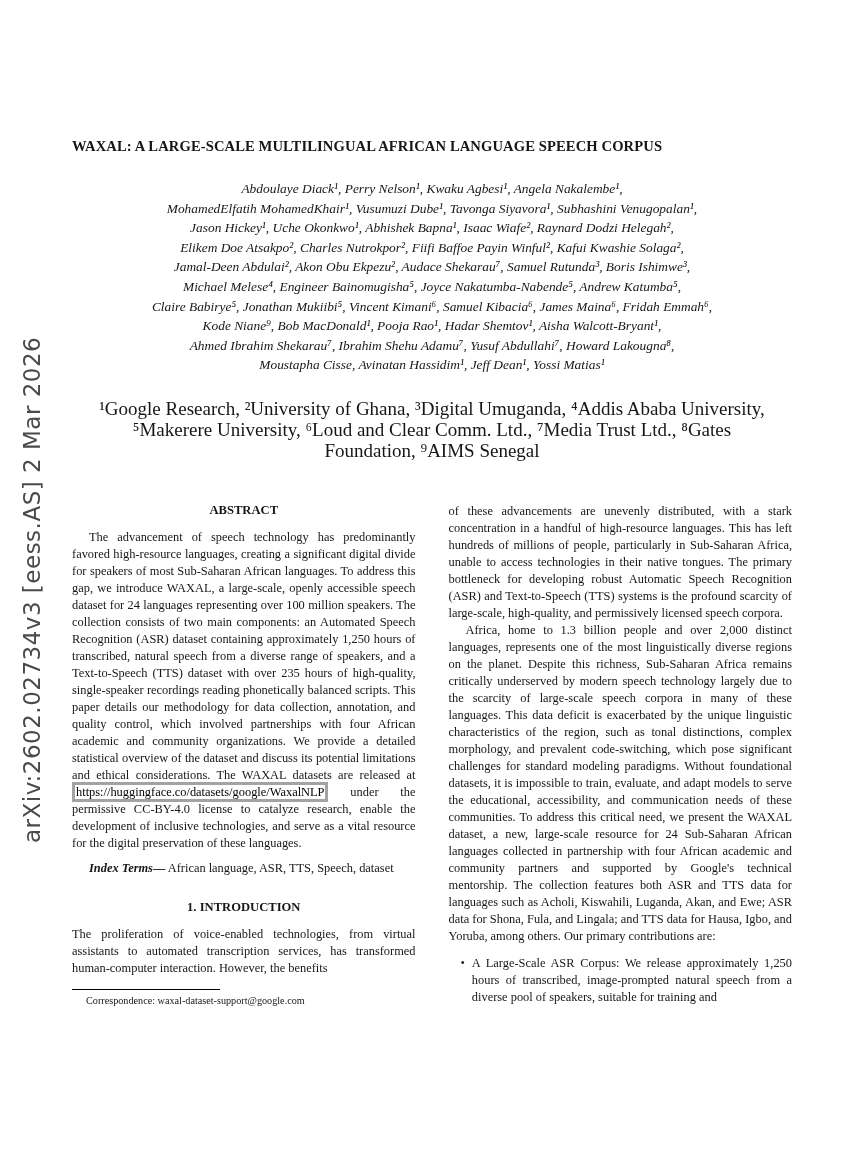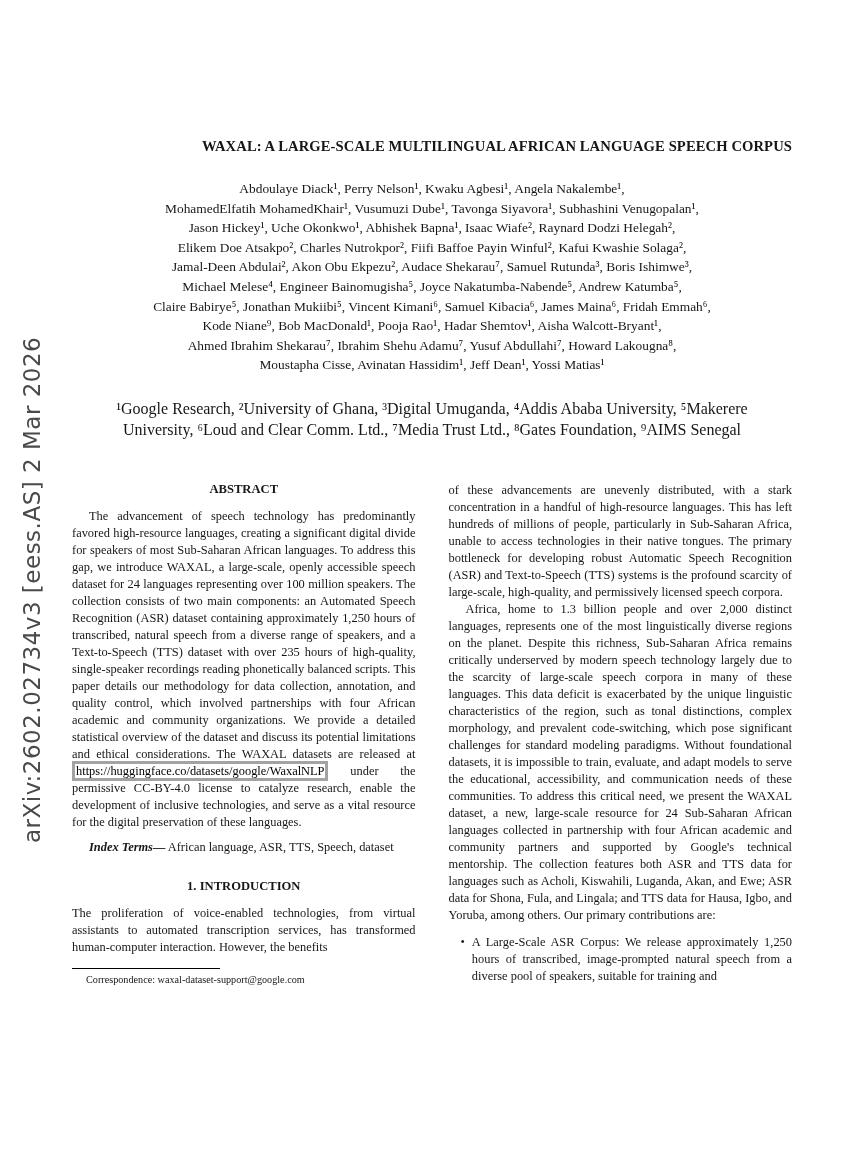--- a/index.html
+++ b/index.html
@@ -31,33 +31,34 @@
   .content {
     position: absolute;
     left: 72px;
     top: 0;
     width: 720px;
     padding-top: 138px;
   }
   .title {
     font-size: 14.6px;
     font-weight: bold;
-    text-align: right;
+    text-align: left;
     letter-spacing: 0.1px;
   }
   .authors {
     margin-top: 24px;
     text-align: center;
+    font-style: italic;
     font-size: 13.4px;
     line-height: 19.6px;
   }
   .affiliations {
     margin-top: 23px;
     text-align: center;
-    font-size: 16px;
+    font-size: 19px;
     line-height: 21px;
     padding: 0 14px;
   }
   .columns {
     margin-top: 42px;
     display: flex;
     gap: 33px;
   }
   .col { width: 349px; }
   .sec-heading {

